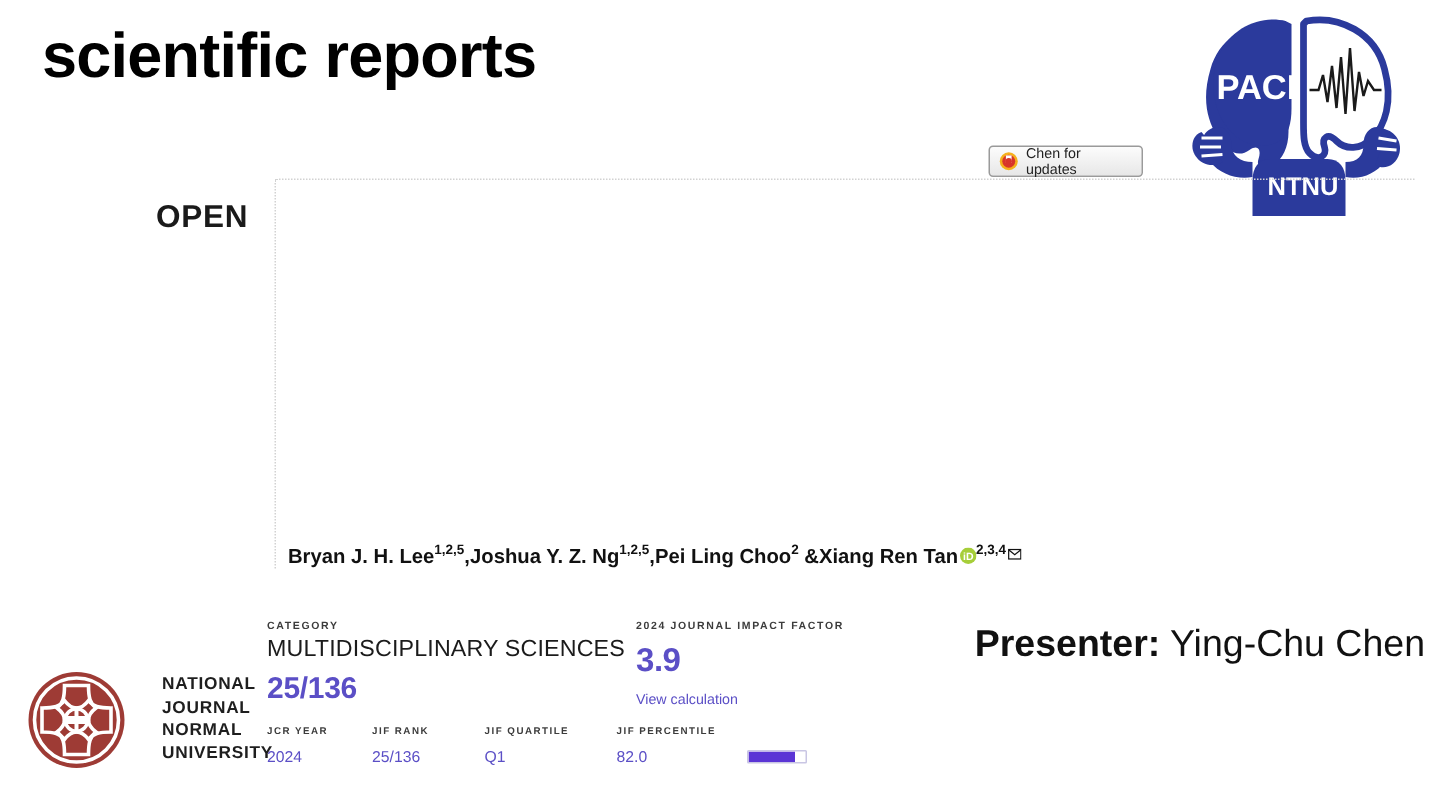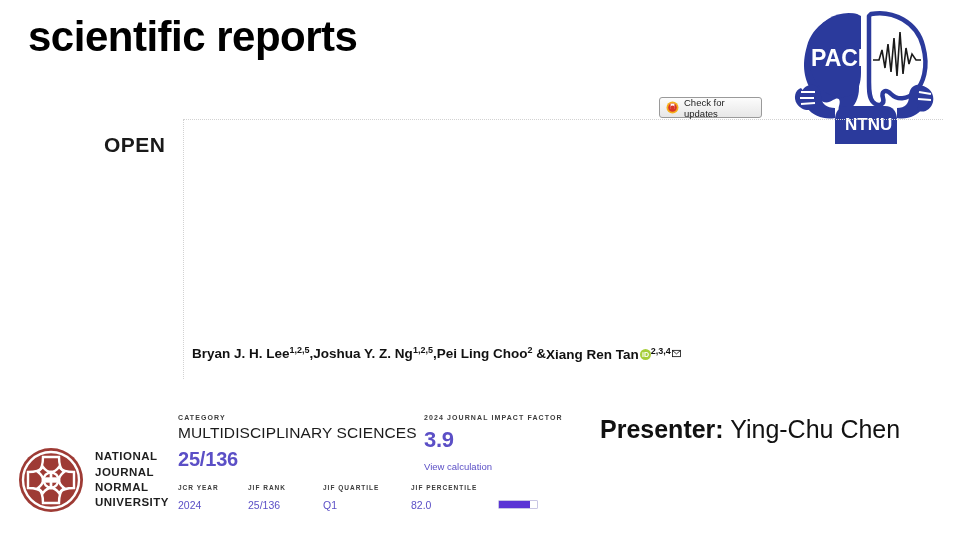--- a/index.html
+++ b/index.html
@@ -105,27 +105,27 @@
     font-weight: 700;
     line-height: 1.26;
     letter-spacing: -0.4px;
     color: #000000;
   }
 
   
   #authors {
     position: absolute;
     left: 192px;
-    top: 346px;
+    top: 362px;
     font-size: 13.5px;
     font-weight: 700;
     color: #111111;
     white-space: nowrap;
     display: flex;
-    align-items: flex-start;
+    align-items: center;
   }
   #authors sup {
     font-size: 9px;
     font-weight: 700;
     vertical-align: super;
     line-height: 0;
   }
   .orcid-icon {
     display: inline-block;
     width: 11px;
@@ -240,40 +240,41 @@
 
   
   #ntnu-logo {
     position: absolute;
     left: 18px;
     top: 438px;
     width: 152px;
     height: 84px;
     display: flex;
     align-items: center;
-    gap: 11px;
+    gap: 24px;
   }
   #ntnu-seal { width: 66px; height: 66px; flex: 0 0 66px; }
   #ntnu-name {
     font-size: 11.5px;
     font-weight: 700;
     line-height: 1.33;
     letter-spacing: 0.5px;
     color: #1e1e1e;
   }
 
   
   #credits {
     position: absolute;
     left: 600px;
     top: 412px;
     width: 350px;
     font-size: 25px;
     line-height: 1.42;
     color: #111111;
+    text-align: right;
   }
   #credits .cr-line { white-space: nowrap; }
   #credits .cr-label { font-weight: 700; }
   #credits .cr-value { font-weight: 400; }
 </style>
 </head>
 <body>
 
 <div id="slide">
 
@@ -322,21 +323,21 @@
 
   <div id="check-updates">
     <span class="cu-icon">
       <svg viewBox="0 0 13 13" width="13" height="13" xmlns="http://www.w3.org/2000/svg">
         <circle cx="6.5" cy="6.5" r="6" fill="#f5b01c"></circle>
         <circle cx="6.5" cy="6.5" r="4.3" fill="#d8352a"></circle>
         <rect x="4.6" y="2.6" width="3.8" height="5" fill="#ffffff"></rect>
         <circle cx="6.5" cy="6.5" r="2.1" fill="#d8352a"></circle>
       </svg>
     </span>
-    <span>Check for updates</span>
+    <span>Chen for updates</span>
   </div>
 
   <div class="dot-h"></div>
   <div class="dot-v"></div>
 
   <div id="open-label">OPEN</div>
 
 
   <div id="authors">
     <span><span>Bryan J. H. Lee</span><sup>1,2,5</sup><span>, </span></span>

